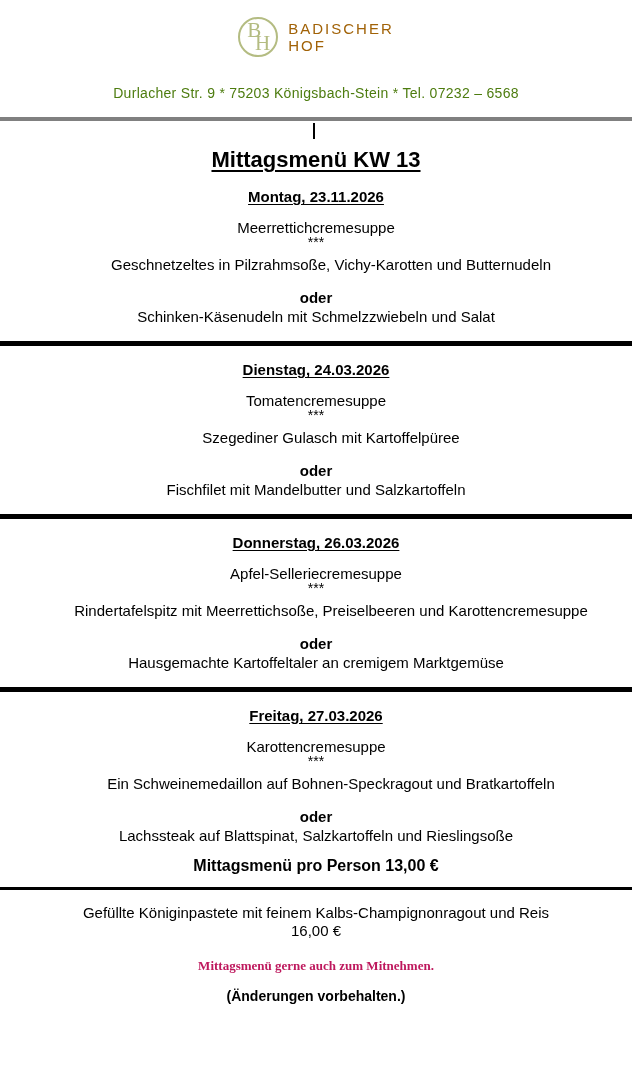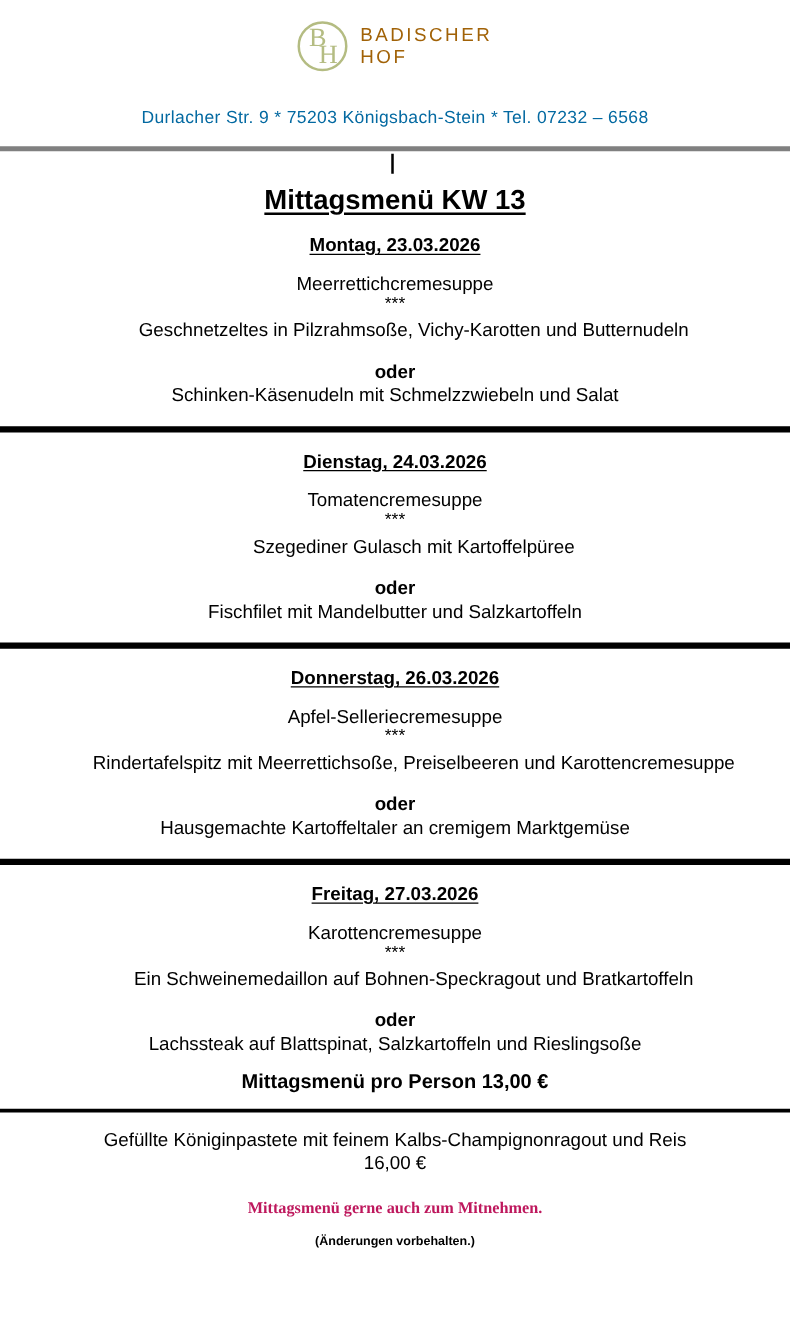--- a/index.html
+++ b/index.html
@@ -22,21 +22,21 @@
     border: 2px solid #b4bc82; position: relative; box-sizing: border-box;
     font-family: "Liberation Serif", serif; color: #b4bc82;
   }
   .logo-ring .mono-b { position: absolute; left: 7px; top: 1px; font-size: 21px; line-height: 21px; }
   .logo-ring .mono-h { position: absolute; right: 6px; bottom: 1px; font-size: 21px; line-height: 21px; }
   .logo-text {
     text-align: left; color: #a16207;
     font-size: 15px; line-height: 17px; letter-spacing: 2px; font-weight: 400;
   }
   .address {
-    margin-top: 24px; font-size: 14px; color: #0369a1; letter-spacing: 0.3px;
+    margin-top: 24px; font-size: 14px; color: #4d7c0f; letter-spacing: 0.3px;
   }
 
   
   .rule-gray { margin-top: 16px; height: 4px; background: #808080; width: 100%; }
   .tick { width: 2px; height: 16px; background: #000; margin-left: 313px; margin-top: 2px; }
   .rule-black { height: 5px; background: #000; width: 100%; margin-top: 15px; }
   .rule-black.thin { height: 3px; margin-top: 11px; }
 
   
   .menu-title {
@@ -57,21 +57,21 @@
   .price-line { margin-top: 13px; font-size: 16px; font-weight: bold; }
 
   
   .reco-header {
     margin-top: 46px; font-size: 15px; font-weight: bold;
     text-decoration: underline; text-underline-offset: 2px;
   }
   .reco-dish { margin-top: 14px; font-size: 15px; line-height: 17px; }
   .reco-price { margin-top: 1px; font-size: 15px; font-weight: normal; }
   .note-red { margin-top: 19px; font-size: 13px; font-weight: bold; color: #e10000; }
-  .disclaimer { margin-top: 14px; font-size: 10px; font-weight: bold; }
+  .disclaimer { margin-top: 14px; font-size: 14px; font-weight: bold; }
 </style>
 </head>
 <body>
 
 <div class="sheet">
 
   <div class="logo-row">
     <div class="logo-ring">
       <span class="mono-b">B</span>
       <span class="mono-h">H</span>
@@ -82,21 +82,21 @@
     </div>
   </div>
   <div class="address">Durlacher Str. 9 * 75203 Königsbach-Stein * Tel. 07232 – 6568</div>
 
   <div class="rule-gray" style="background-color: rgb(128, 128, 128);"></div>
   <div class="tick" style="background-color: rgb(0, 0, 0);"></div>
 
   <div class="menu-title">Mittagsmenü KW 13</div>
 
   <div class="section-body">
-    <div class="day-header">Montag, 23.03.2026</div>
+    <div class="day-header">Montag, 23.11.2026</div>
     <div class="line soup">Meerrettichcremesuppe</div>
     <div class="stars">***</div>
     <div class="line main1">Geschnetzeltes in Pilzrahmsoße, Vichy-Karotten und Butternudeln</div>
     <div class="line or-label">oder</div>
     <div class="line main2">Schinken-Käsenudeln mit Schmelzzwiebeln und Salat</div>
   </div>
   <div class="rule-black" style="background-color: rgb(0, 0, 0);"></div>
 
   <div class="section-body">
     <div class="day-header">Dienstag, 24.03.2026</div>

